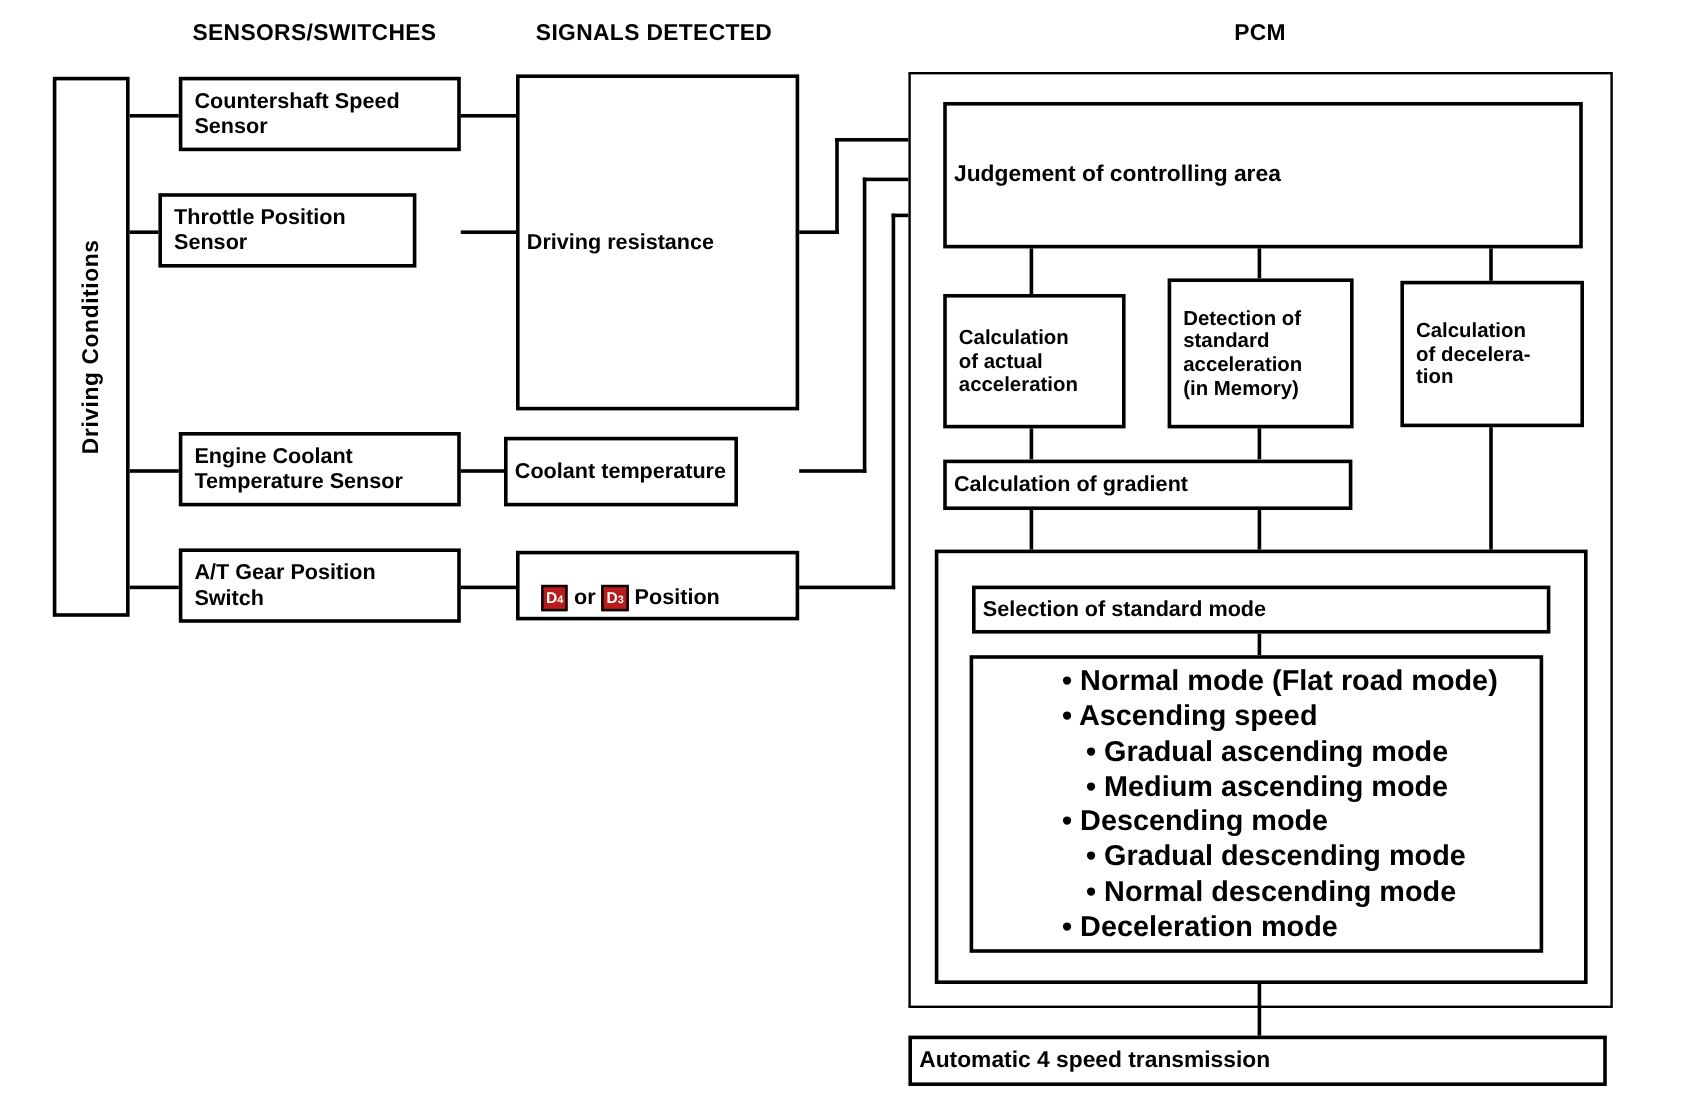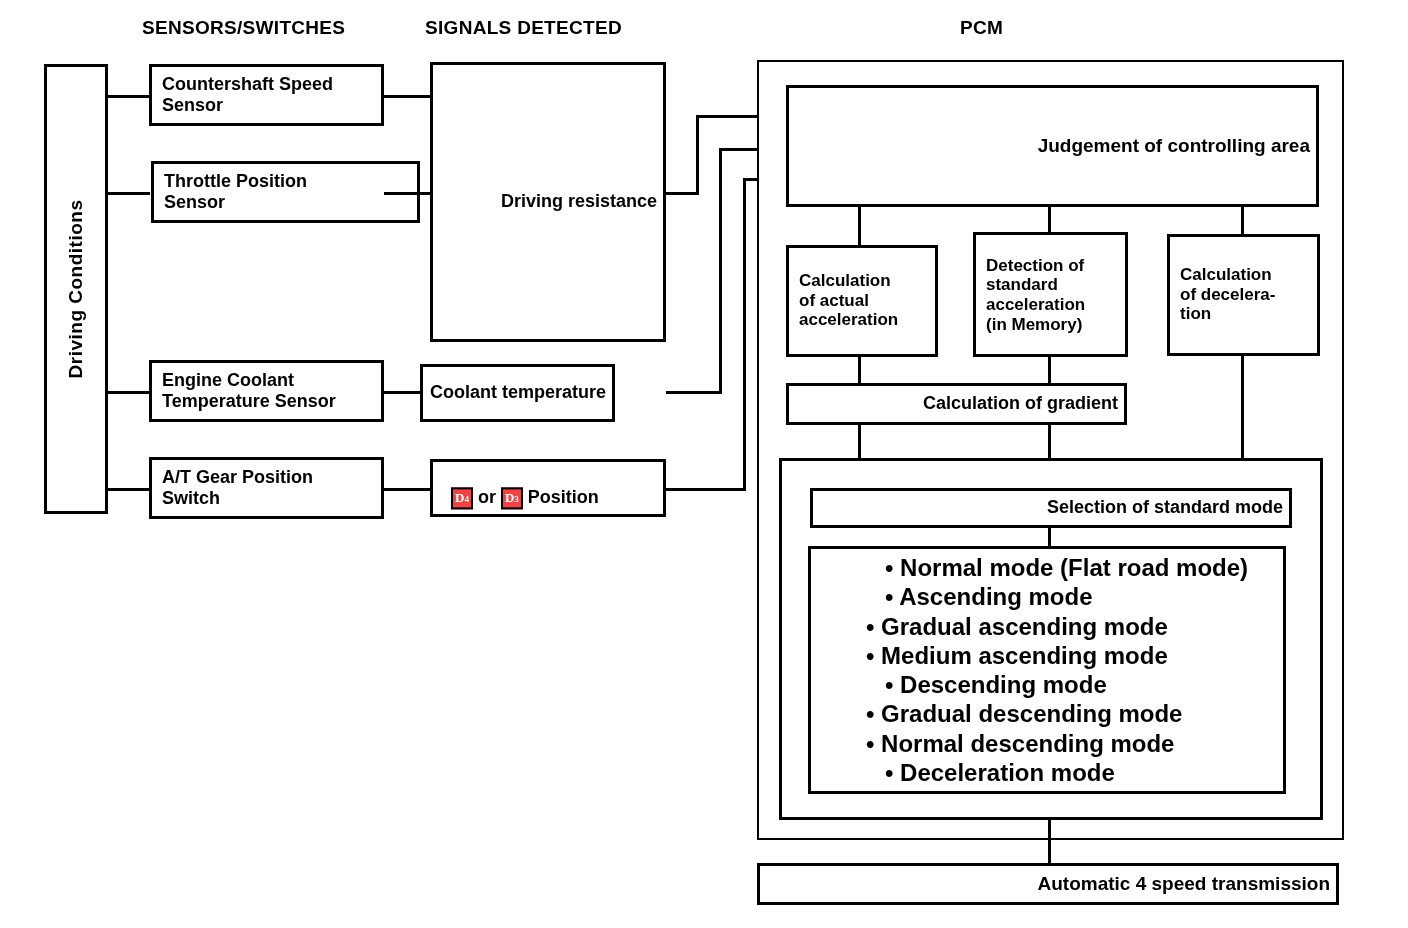--- a/index.html
+++ b/index.html
@@ -10,38 +10,38 @@
     font-family:"Liberation Sans", sans-serif;
     font-weight:bold;
     color:#000000;
     overflow:hidden;
   }
   .col-head{
     position:absolute;
     font-size:19px;
     letter-spacing:0.3px;
     white-space:nowrap;
-    text-align:left;
+    text-align:center;
   }
   .box{
     position:absolute;
     border:3px solid #000;
     background:#fff;
     box-sizing:border-box;
   }
   .box.thin{border-width:2px;}
   .box > .tx{
     position:absolute;
     left:10px;right:6px;
     font-size:18px;
     line-height:1.18;
     white-space:pre-line;
   }
   .tx.mid{top:50%;transform:translateY(-50%);}
-  .tx.ctr{text-align:right;left:6px;}
+  .tx.ctr{text-align:left;left:6px;}
   .tx.small{font-size:17px;line-height:1.16;}
   .line{position:absolute;background:#000;}
   .h{height:3px;}
   .v{width:3px;}
   .vlabel{
     position:absolute;
     border:3px solid #000;
     background:#fff;
     box-sizing:border-box;
     display:flex;align-items:center;justify-content:center;
@@ -57,31 +57,30 @@
     left:0;right:0;top:50%;
     transform:translateY(-50%);
     font-size:24px;
     line-height:1.22;
   }
   .modelist .mi{
     display:block;
     white-space:nowrap;
   }
   .mi.lvl0{padding-left:74px;}
-  .mi.lvl1{padding-left:55px;}
+  .mi.lvl1{padding-left:94px;}
   .gear{
     display:inline-block;
-    background:#ef4444;color:#fff;
+    background:#b91c1c;color:#fff;
     border:2px solid #000;
     font-size:13px;
     line-height:1;
     padding:2px 2px 3px 2px;
     vertical-align:1px;
     font-weight:bold;
-    font-family:Liberation Serif, serif;
   }
   .gear sub{font-size:9px;vertical-align:baseline;}
 </style>
 </head>
 <body>
 
 <div id="root">
 
   <div class="col-head" style="left:142px;top:17px;width:240px;">SENSORS/SWITCHES</div>
   <div class="col-head" style="left:425px;top:17px;width:240px;">SIGNALS DETECTED</div>
@@ -93,21 +92,21 @@
 
   <div class="line h" style="left:108px;top:95px;width:42px;"></div>
   <div class="line h" style="left:108px;top:192px;width:42px;"></div>
   <div class="line h" style="left:108px;top:391px;width:42px;"></div>
   <div class="line h" style="left:108px;top:488px;width:42px;"></div>
 
   <div class="box" style="left:149px;top:64px;width:235px;height:62px;">
     <div class="tx mid">Countershaft Speed
 Sensor</div>
   </div>
-  <div class="box" style="left:151px;top:161px;width:269px;height:62px;text-decoration:underline;">
+  <div class="box" style="left:132px;top:161px;width:215px;height:62px;text-decoration:underline;">
     <div class="tx mid">Throttle Position
 Sensor</div>
   </div>
   <div class="box" style="left:149px;top:360px;width:235px;height:62px;">
     <div class="tx mid">Engine Coolant
 Temperature Sensor</div>
   </div>
   <div class="box" style="left:149px;top:457px;width:235px;height:62px;">
     <div class="tx mid">A/T Gear Position
 Switch</div>
@@ -185,21 +184,21 @@
 
   <div class="box" style="left:810px;top:488px;width:482px;height:40px;">
     <div class="tx mid ctr">Selection of standard mode</div>
   </div>
 
   <div class="line v" style="left:1048px;top:528px;height:18px;"></div>
 
   <div class="box" style="left:808px;top:546px;width:478px;height:248px;">
     <div class="modelist">
       <span class="mi lvl0">• Normal mode (Flat road mode)</span>
-      <span class="mi lvl0">• Ascending mode</span>
+      <span class="mi lvl0">• Ascending speed</span>
       <span class="mi lvl1">• Gradual ascending mode</span>
       <span class="mi lvl1">• Medium ascending mode</span>
       <span class="mi lvl0">• Descending mode</span>
       <span class="mi lvl1">• Gradual descending mode</span>
       <span class="mi lvl1">• Normal descending mode</span>
       <span class="mi lvl0">• Deceleration mode</span>
     </div>
   </div>
 
   <div class="line v" style="left:1048px;top:818px;height:50px;"></div>

